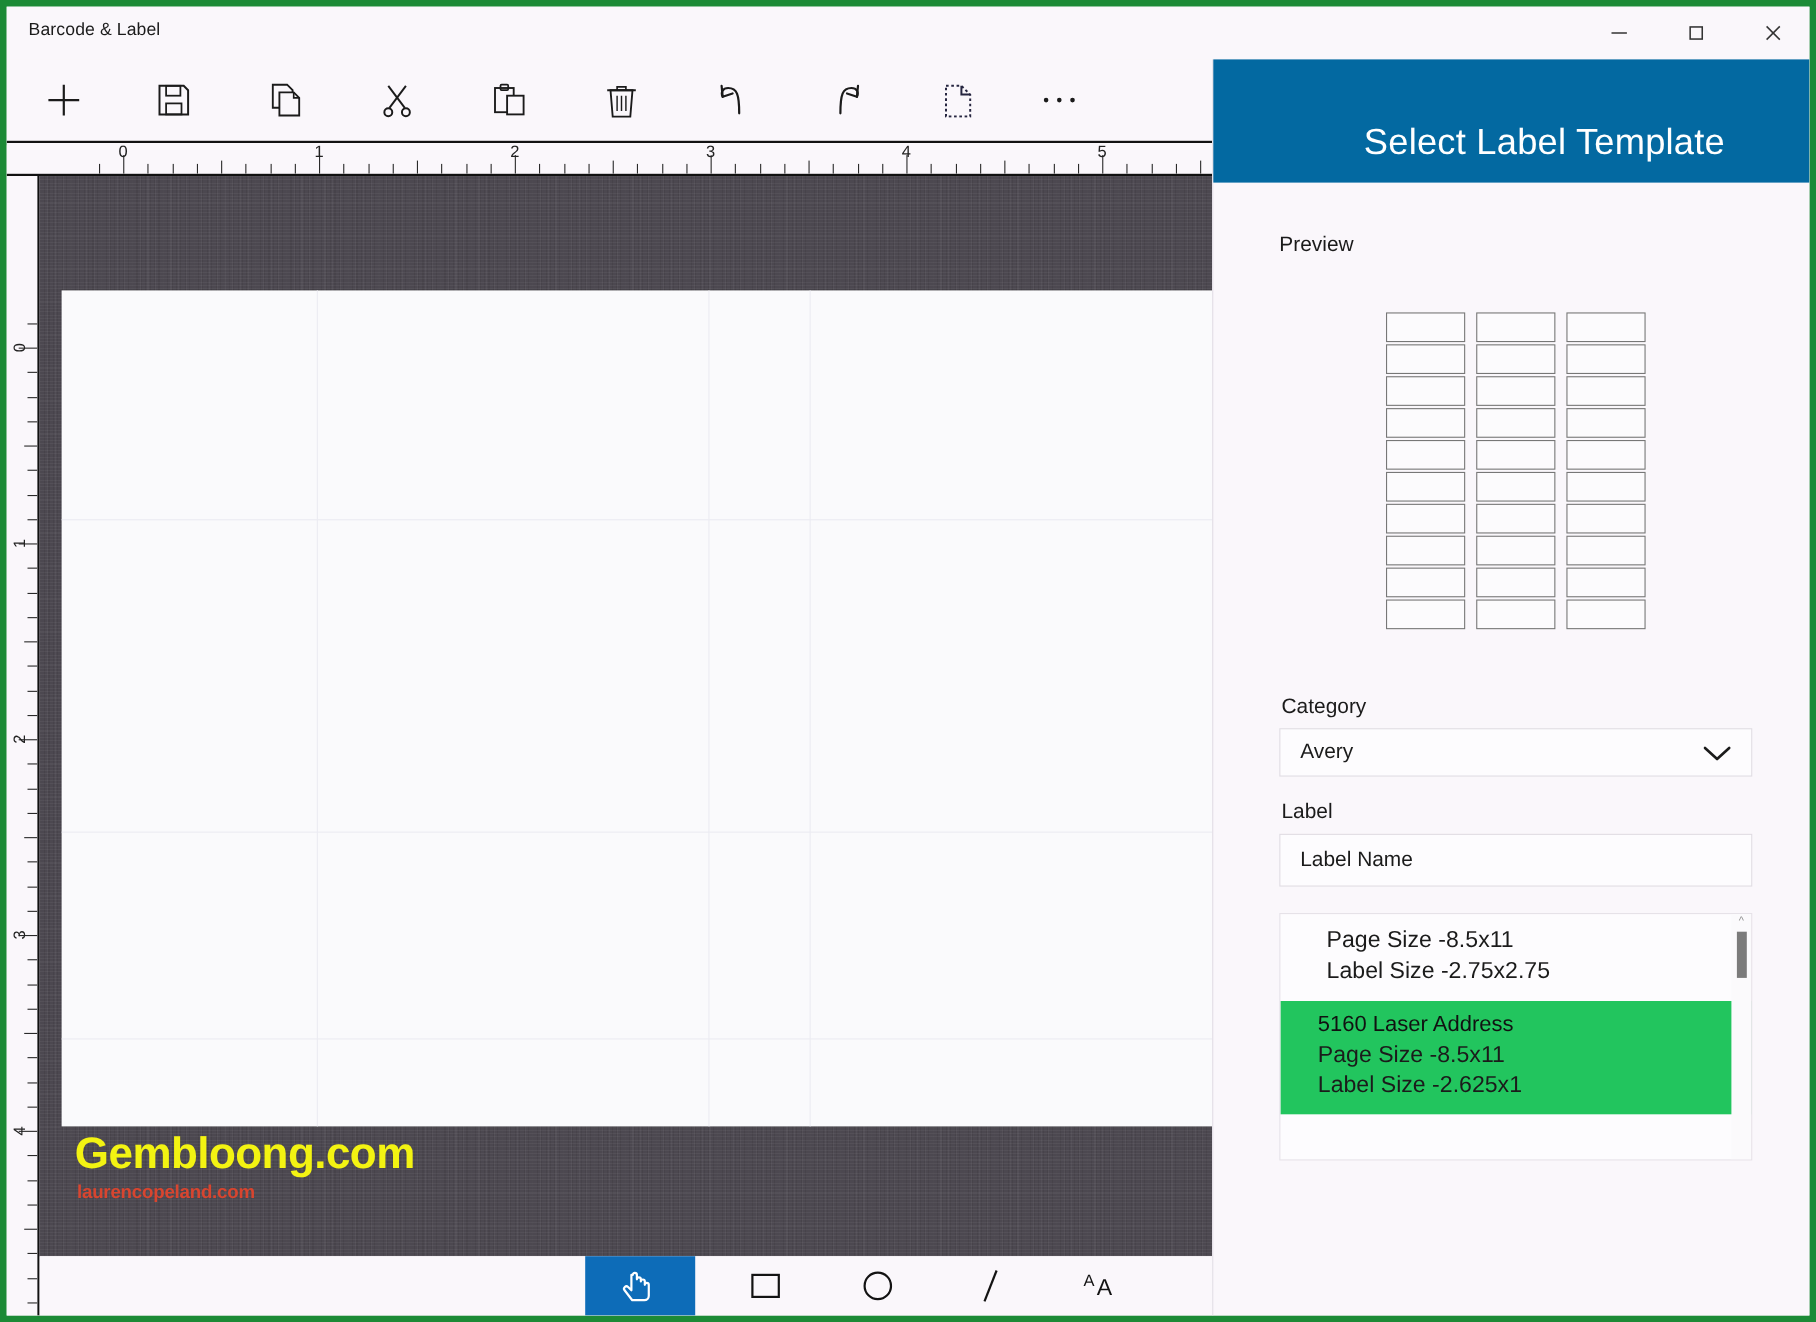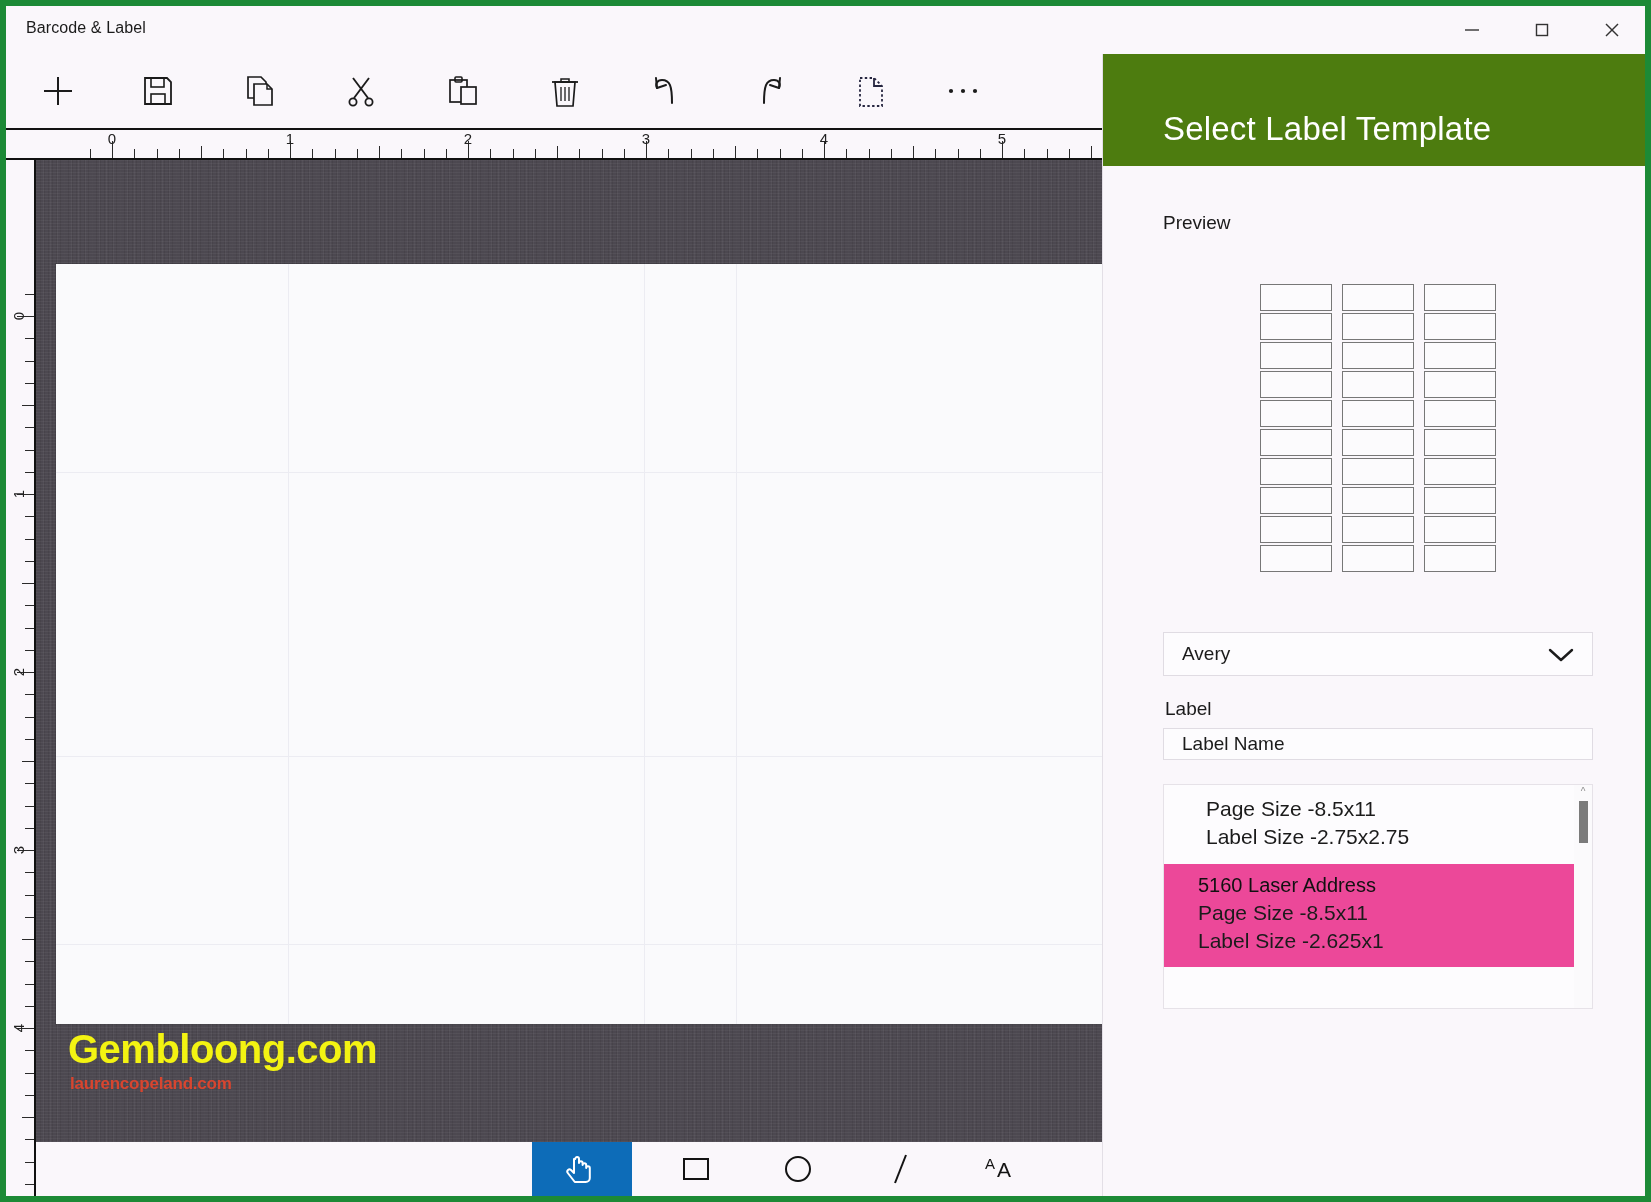--- a/index.html
+++ b/index.html
@@ -114,23 +114,24 @@
   .bt.active { background:#0d6cb8; color:#fff; }
 
   
   #panel {
     position:absolute; right:0; top:48px;
     width:543px; height:1142px;
     background:#faf7fb;
     border-left:1px solid #e3dfe6;
   }
   #panel-header {
-    height:112px; background:#4d7c0f;
+    height:112px; background:#0369a1;
     display:flex; align-items:flex-end;
     padding:0 0 18px 60px;
+    justify-content:center;
   }
   #panel-title { color:#fff; font-size:33px; font-weight:300; letter-spacing:.2px; }
   #panel-body { padding:46px 52px 0 60px; position:relative; }
 
   .sec-label { font-size:19px; color:#1b1b1b; margin-bottom:16px; }
   #preview-wrap { display:flex; justify-content:center; margin:50px 0 60px 0; }
   #preview-grid {
     display:grid;
     grid-template-columns:repeat(3, 72px);
     grid-auto-rows:27px;
@@ -139,35 +140,35 @@
   .pv-cell { border:1px solid #777; background:#fcfbfd; }
 
   .fld-label { font-size:19px; color:#1b1b1b; margin:0 0 8px 2px; }
   .combo {
     height:44px; background:#fdfcfe; border:1px solid #e0dce3;
     display:flex; align-items:center; justify-content:space-between;
     padding:0 16px 0 18px; margin-bottom:22px;
   }
   .combo-val { font-size:19px; color:#1b1b1b; }
   .textbox {
-    height:32px; background:#fdfcfe; border:1px solid #e0dce3;
+    height:48px; background:#fdfcfe; border:1px solid #e0dce3;
     display:flex; align-items:center; padding:0 18px; margin-bottom:24px;
   }
   .textbox input {
     border:0; outline:0; background:transparent; width:100%;
     font-family:"Liberation Sans", sans-serif; font-size:19px; color:#1b1b1b;
   }
   .textbox input::placeholder { color:#1b1b1b; opacity:1; }
 
   #tpl-list {
     position:relative; border:1px solid #e6e2e8;
     background:#fdfcfe; overflow:hidden; height:225px;
   }
   .tpl-item { padding:10px 40px 12px 42px; }
-  .tpl-item.sel { background:#ec4899;padding-left:34px; }
+  .tpl-item.sel { background:#22c55e;padding-left:34px; }
   .tpl-name { font-size:20px; color:#111; margin-bottom:2px; }
   .tpl-line { font-size:21px; color:#1b1b1b; line-height:1.35; }
   #tpl-scroll {
     position:absolute; right:0; top:0; width:18px; height:100%;
     background:#fbfafc; display:flex; flex-direction:column; align-items:center;
   }
   #tpl-scroll .arrow { font-size:10px; color:#8c8c8c; line-height:14px; }
   #tpl-thumb { width:9px; height:42px; background:#7b7b7b; margin-top:2px; }
 </style>
 </head>
@@ -450,20 +451,21 @@
             <div class="pv-cell"></div>
             <div class="pv-cell"></div>
             <div class="pv-cell"></div>
             <div class="pv-cell"></div>
             <div class="pv-cell"></div>
             <div class="pv-cell"></div>
             <div class="pv-cell"></div>
           </div>
       </div>
 
+      <div class="fld-label">Category</div>
 
       <div class="combo">
         <span class="combo-val">Avery</span>
         <svg width="30" height="17" viewBox="0 0 30 17">
           <path d="M4 4 L15 14 L26 4" fill="none" stroke="#1b1b1b" stroke-width="2.4" stroke-linecap="round" stroke-linejoin="round"></path>
         </svg>
       </div>
 
       <div class="fld-label">Label</div>
       <div class="textbox">

